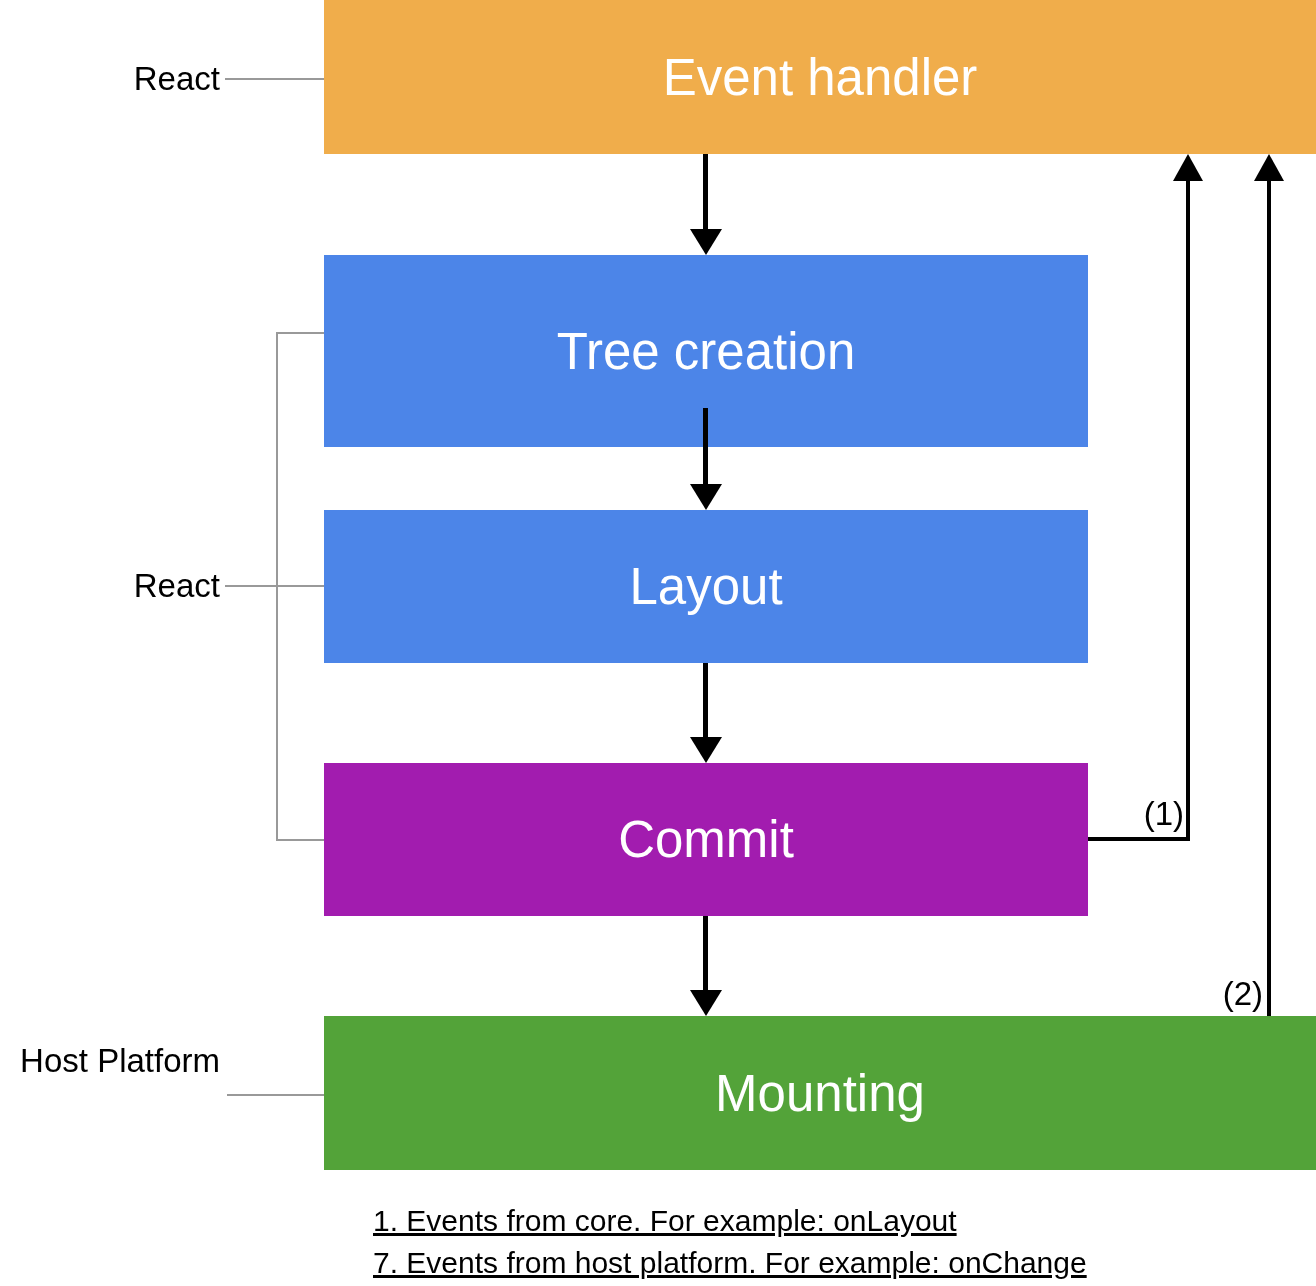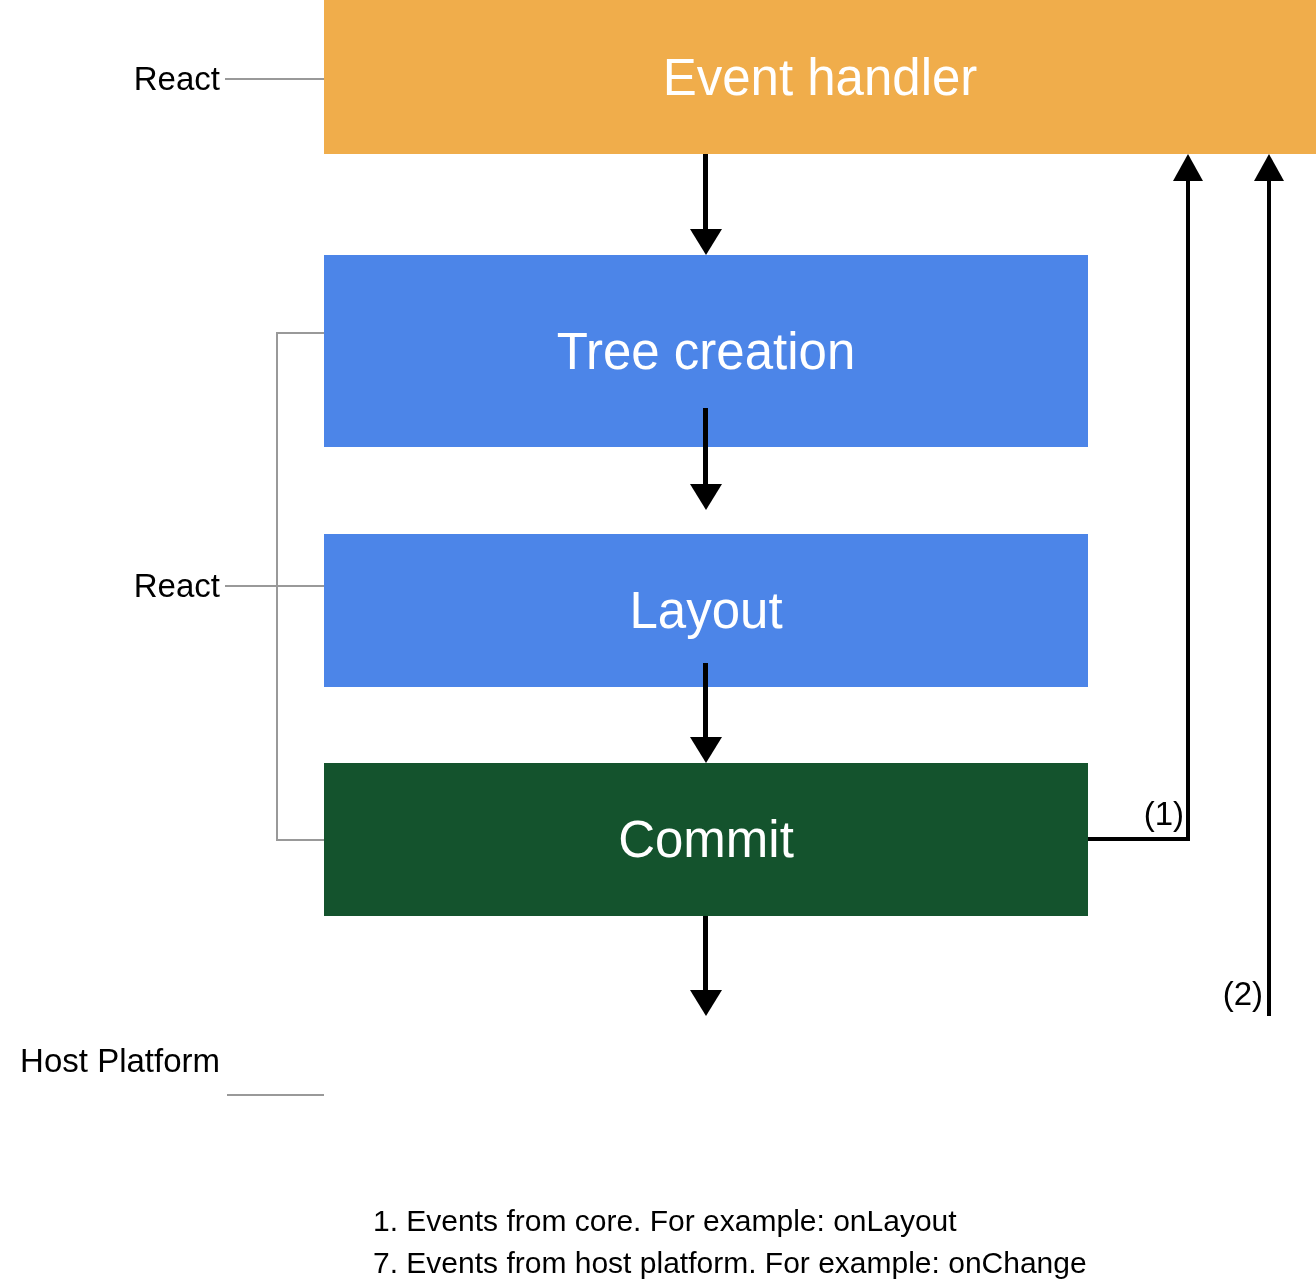--- a/index.html
+++ b/index.html
@@ -23,21 +23,21 @@
     justify-content: center;
   }
   .node-label {
     color: #ffffff;
     font-size: 51px;
     line-height: 1;
     white-space: nowrap;
   }
   #node-event-handler { left: 324px; top: 0px;    width: 992px; height: 154px; }
   #node-tree-creation { left: 324px; top: 255px;  width: 764px; height: 192px; }
-  #node-layout        { left: 324px; top: 510px;  width: 764px; height: 153px; margin-top: 24px; }
+  #node-layout        { left: 324px; top: 510px;  width: 764px; height: 153px; }
   #node-commit        { left: 324px; top: 763px;  width: 764px; height: 153px; }
   #node-mounting      { left: 324px; top: 1016px; width: 992px; height: 154px; }
 
   
   .stem-v { position: absolute; width: 5px; background: #000000; }
   .stem-v.flow { left: 703px; }
   #flow1-stem { top: 154px; height: 75px; }
   #flow2-stem { top: 408px; height: 76px; }
   #flow3-stem { top: 663px; height: 74px; }
   #flow4-stem { top: 916px; height: 74px; }
@@ -109,20 +109,21 @@
 
   
   .footnotes {
     position: absolute;
     left: 373px;
     top: 1200px;
     font-size: 30px;
     line-height: 42px;
     color: #000000;
     white-space: nowrap;
+    text-decoration: underline;
   }
 </style>
 </head>
 <body>
 
 <div class="canvas">
 
   <div class="layer-label" id="lbl-react">React</div>
   <div class="gray-h" id="conn-react"></div>
 
@@ -138,22 +139,25 @@
 
   <div class="node" id="node-event-handler" style="background-color: rgb(240, 173, 75);">
     <span class="node-label">Event handler</span>
   </div>
   <div class="node" id="node-tree-creation" style="background-color: rgb(76, 133, 232);">
     <span class="node-label">Tree creation</span>
   </div>
   <div class="node" id="node-layout" style="background-color: rgb(76, 133, 232);">
     <span class="node-label">Layout</span>
   </div>
-  <div class="node" id="node-commit" style="background-color: #14532d; text-align: center;">
+  <div class="node" id="node-commit" style="background-color: #a21caf; text-align: center;">
     <span class="node-label">Commit</span>
+  </div>
+  <div class="node" id="node-mounting" style="background-color: rgb(83, 163, 57);">
+    <span class="node-label">Mounting</span>
   </div>
 
   <div class="stem-v flow" id="flow1-stem"></div>
   <div class="head-down" id="flow1-head"></div>
 
   <div class="stem-v flow" id="flow2-stem"></div>
   <div class="head-down" id="flow2-head"></div>
 
   <div class="stem-v flow" id="flow3-stem"></div>
   <div class="head-down" id="flow3-head"></div>

